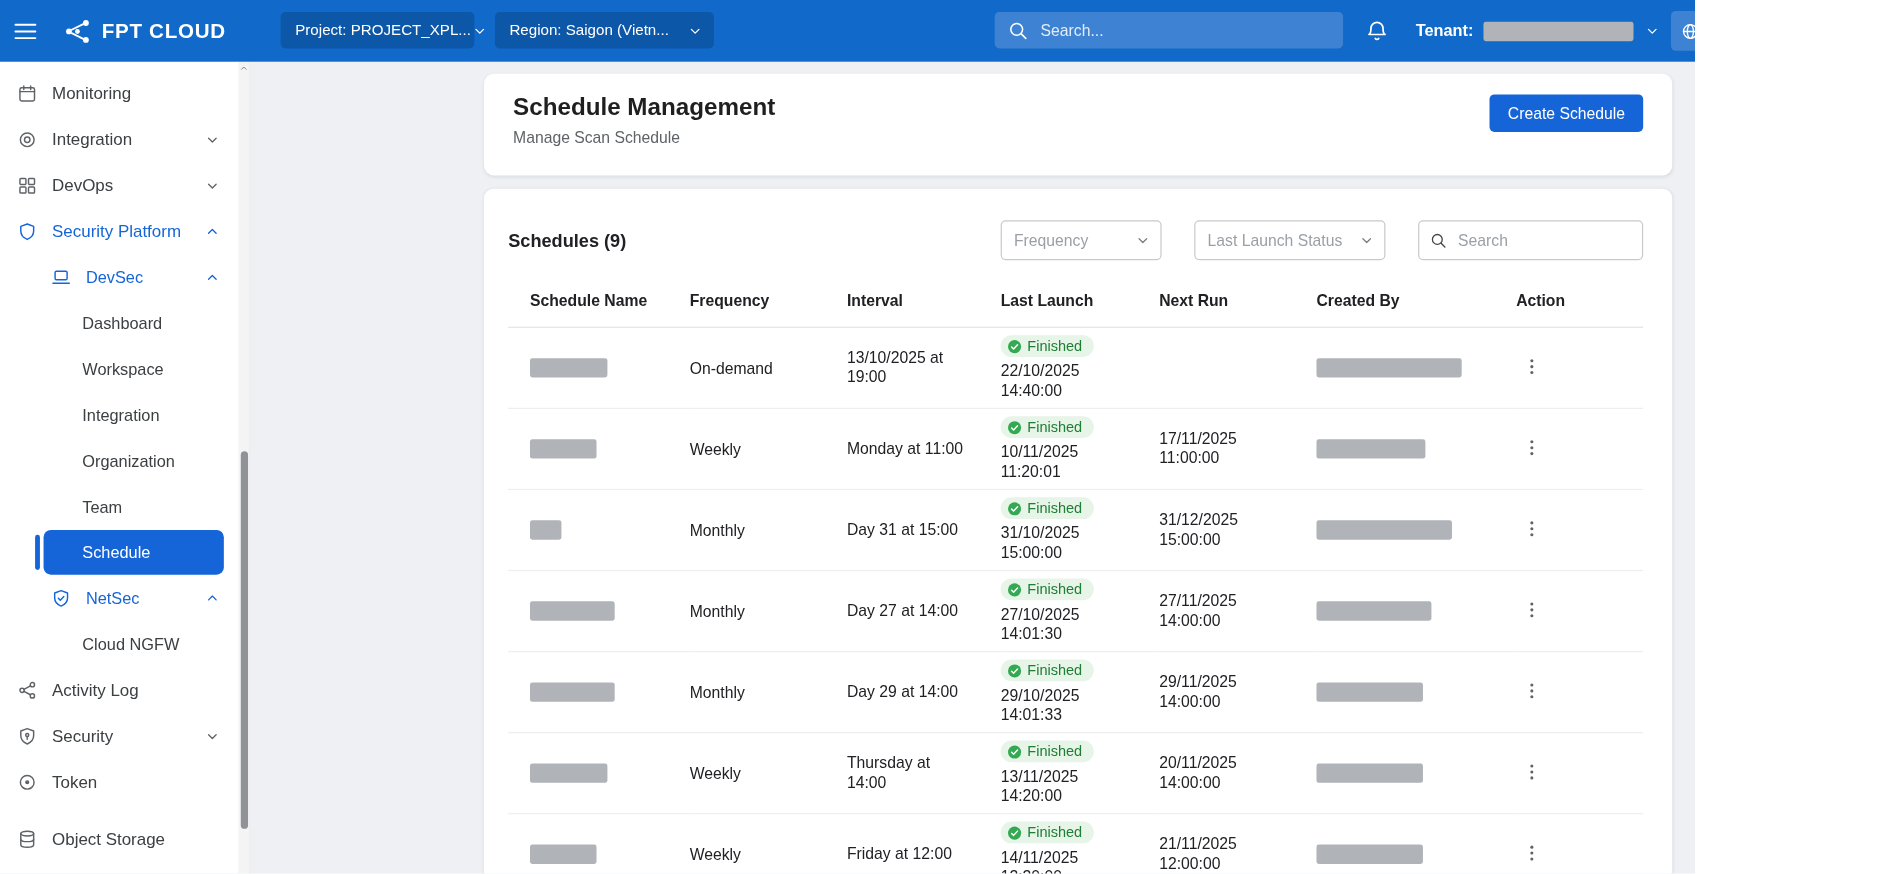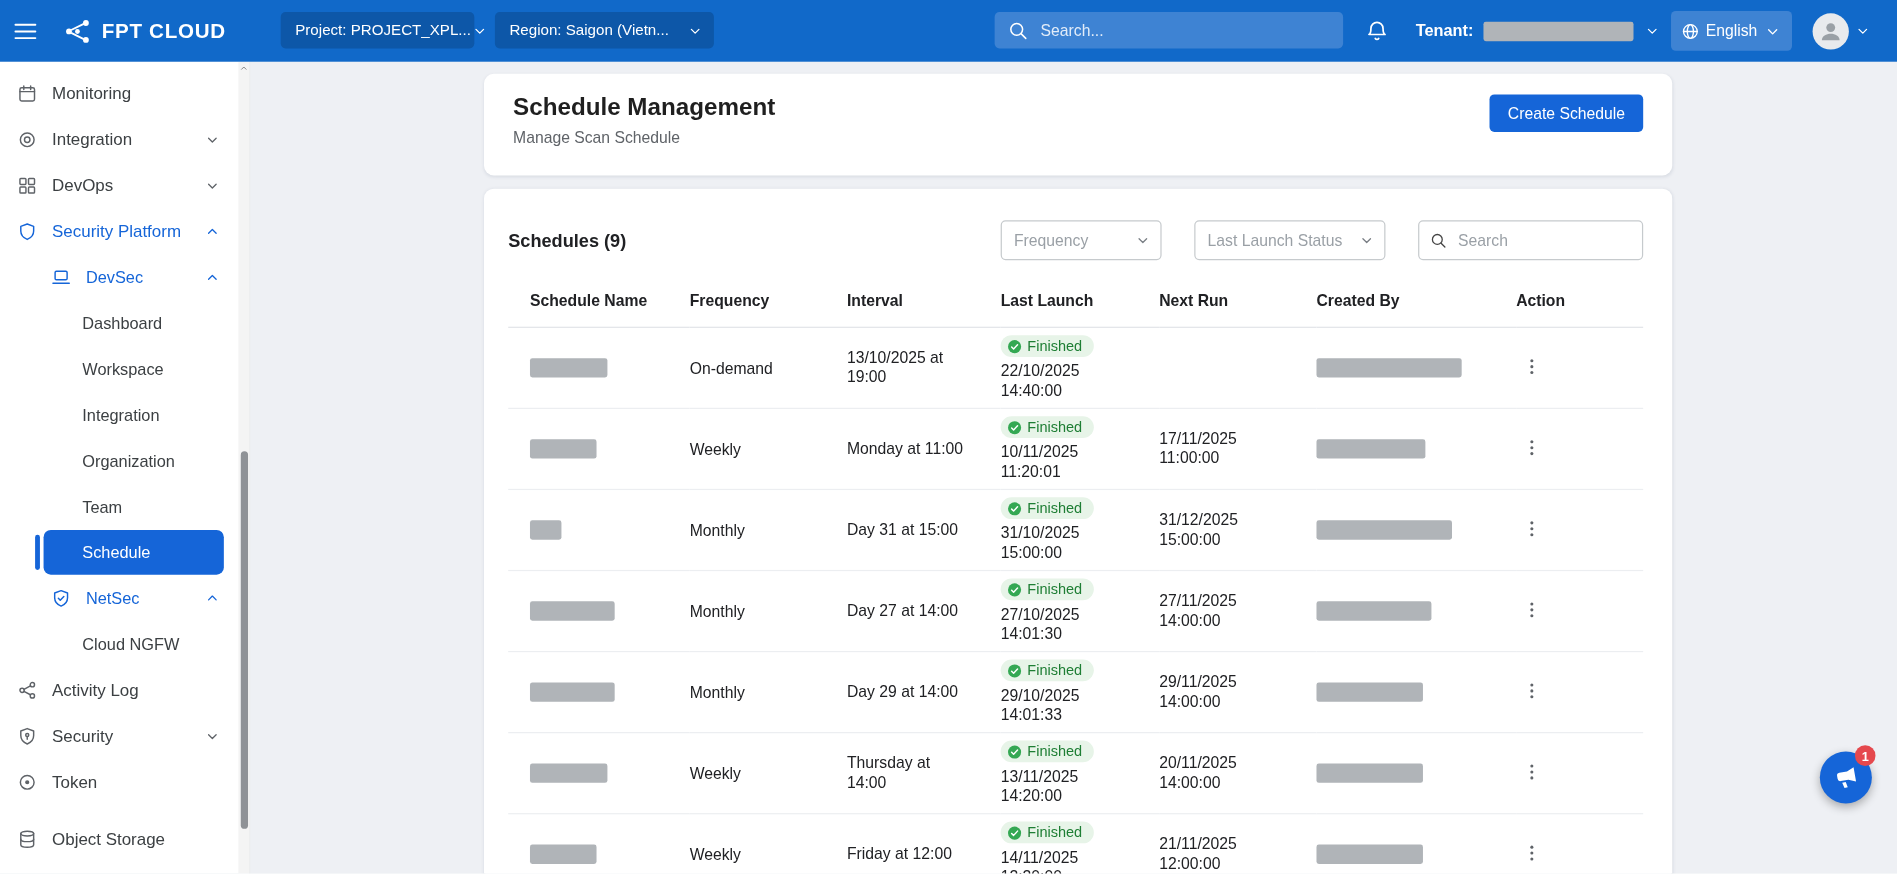--- a/index.html
+++ b/index.html
@@ -1,17 +1,17 @@
 <!DOCTYPE html>
 <html style="--navbar: #1169c9; --navbar-dark: #0d57a8; --navbar-light: #3e83d3; --accent: #1565d8; --badge-bg: #e7f4e8; --badge-text: #1e7e34; --badge-dot: #34a853; --fab-badge: #e5484d; --redact: #b0b4b8; --page-bg: #eef0f4; --sidebar-text: #3c4043;"><head>
 <meta charset="utf-8">
 <style>
   html,body { margin:0; padding:0; background:#fff; }
   * { box-sizing:border-box; }
-  .viewport { width:1897px; height:874px; overflow:hidden; position:relative;
+  .viewport { width:1695px; height:874px; overflow:hidden; position:relative;
               font-family:"Liberation Sans","DejaVu Sans",sans-serif; }
   .app { width:1568px; height:722px; position:relative; transform:scale(1.21);
          transform-origin:0 0; background:var(--page-bg,#eef0f4); overflow:hidden; }
 
   button { border:none; background:transparent; font:inherit; color:inherit; cursor:pointer; padding:0; }
   input { font:inherit; border:none; outline:none; background:transparent; }
 
   .icon { display:inline-flex; align-items:center; justify-content:center; line-height:0; }
   .icon svg { width:18px; height:18px; display:block; }
   .chev-sm svg { width:15px; height:15px; }

